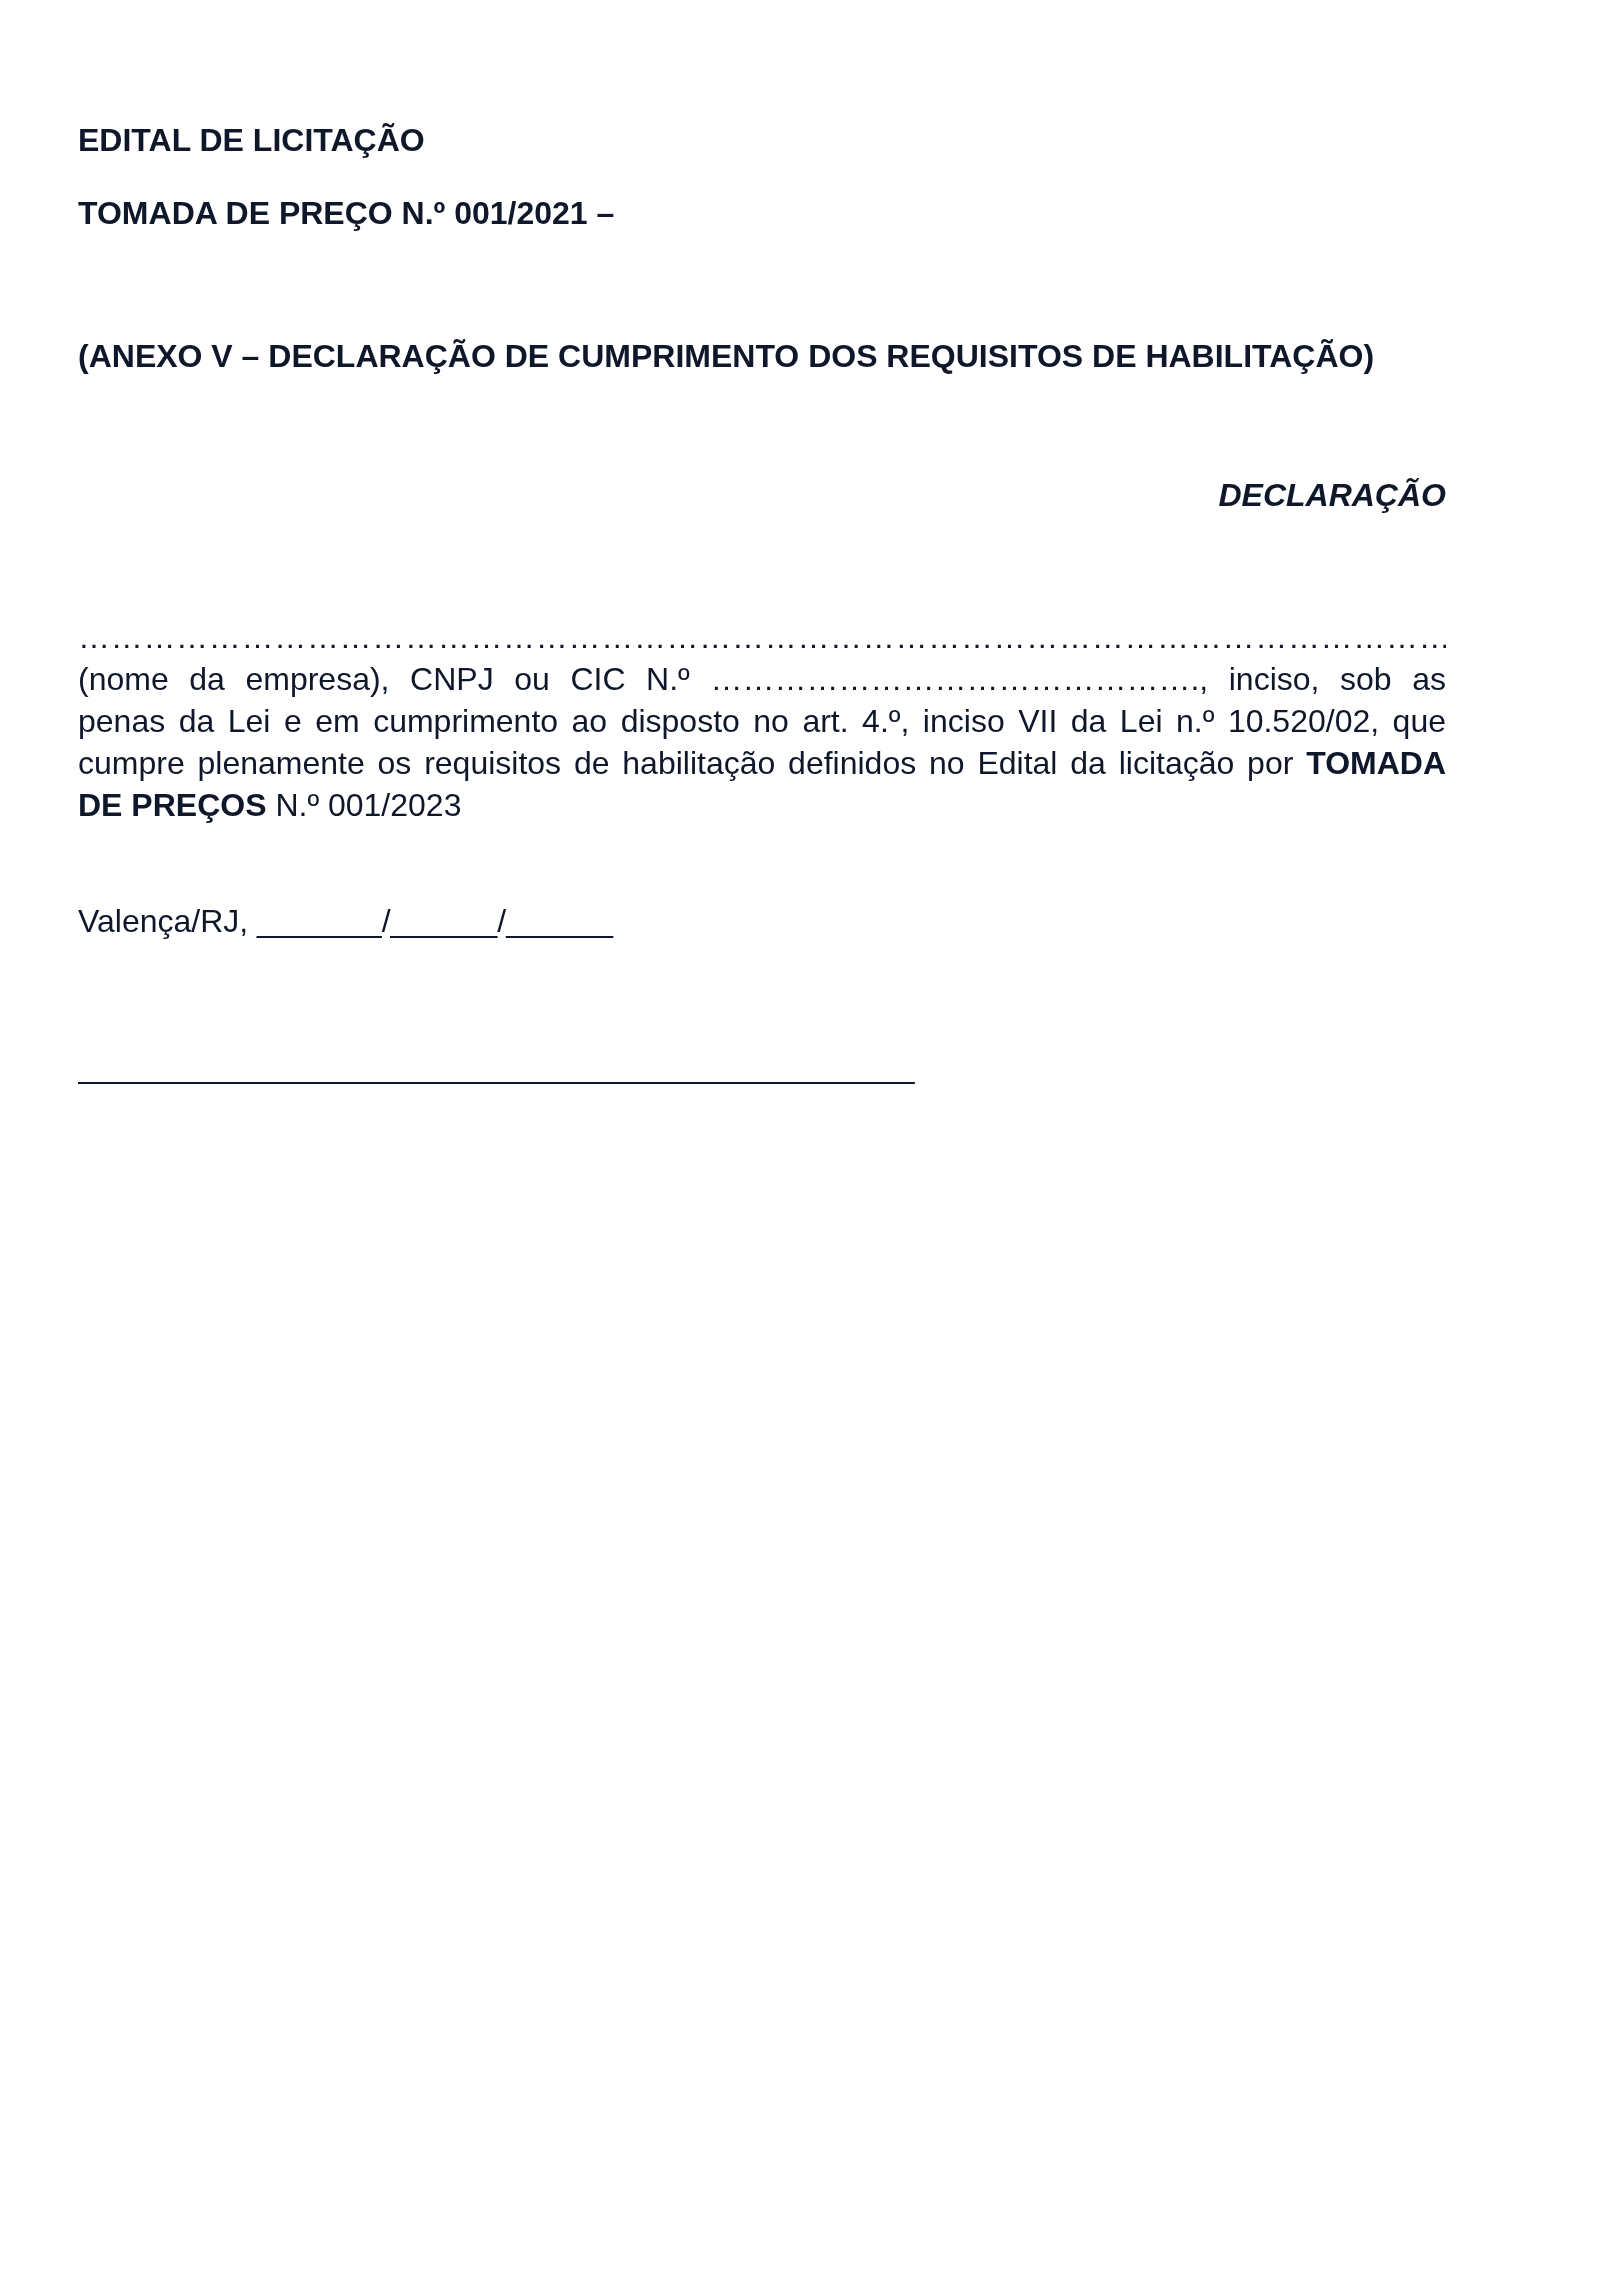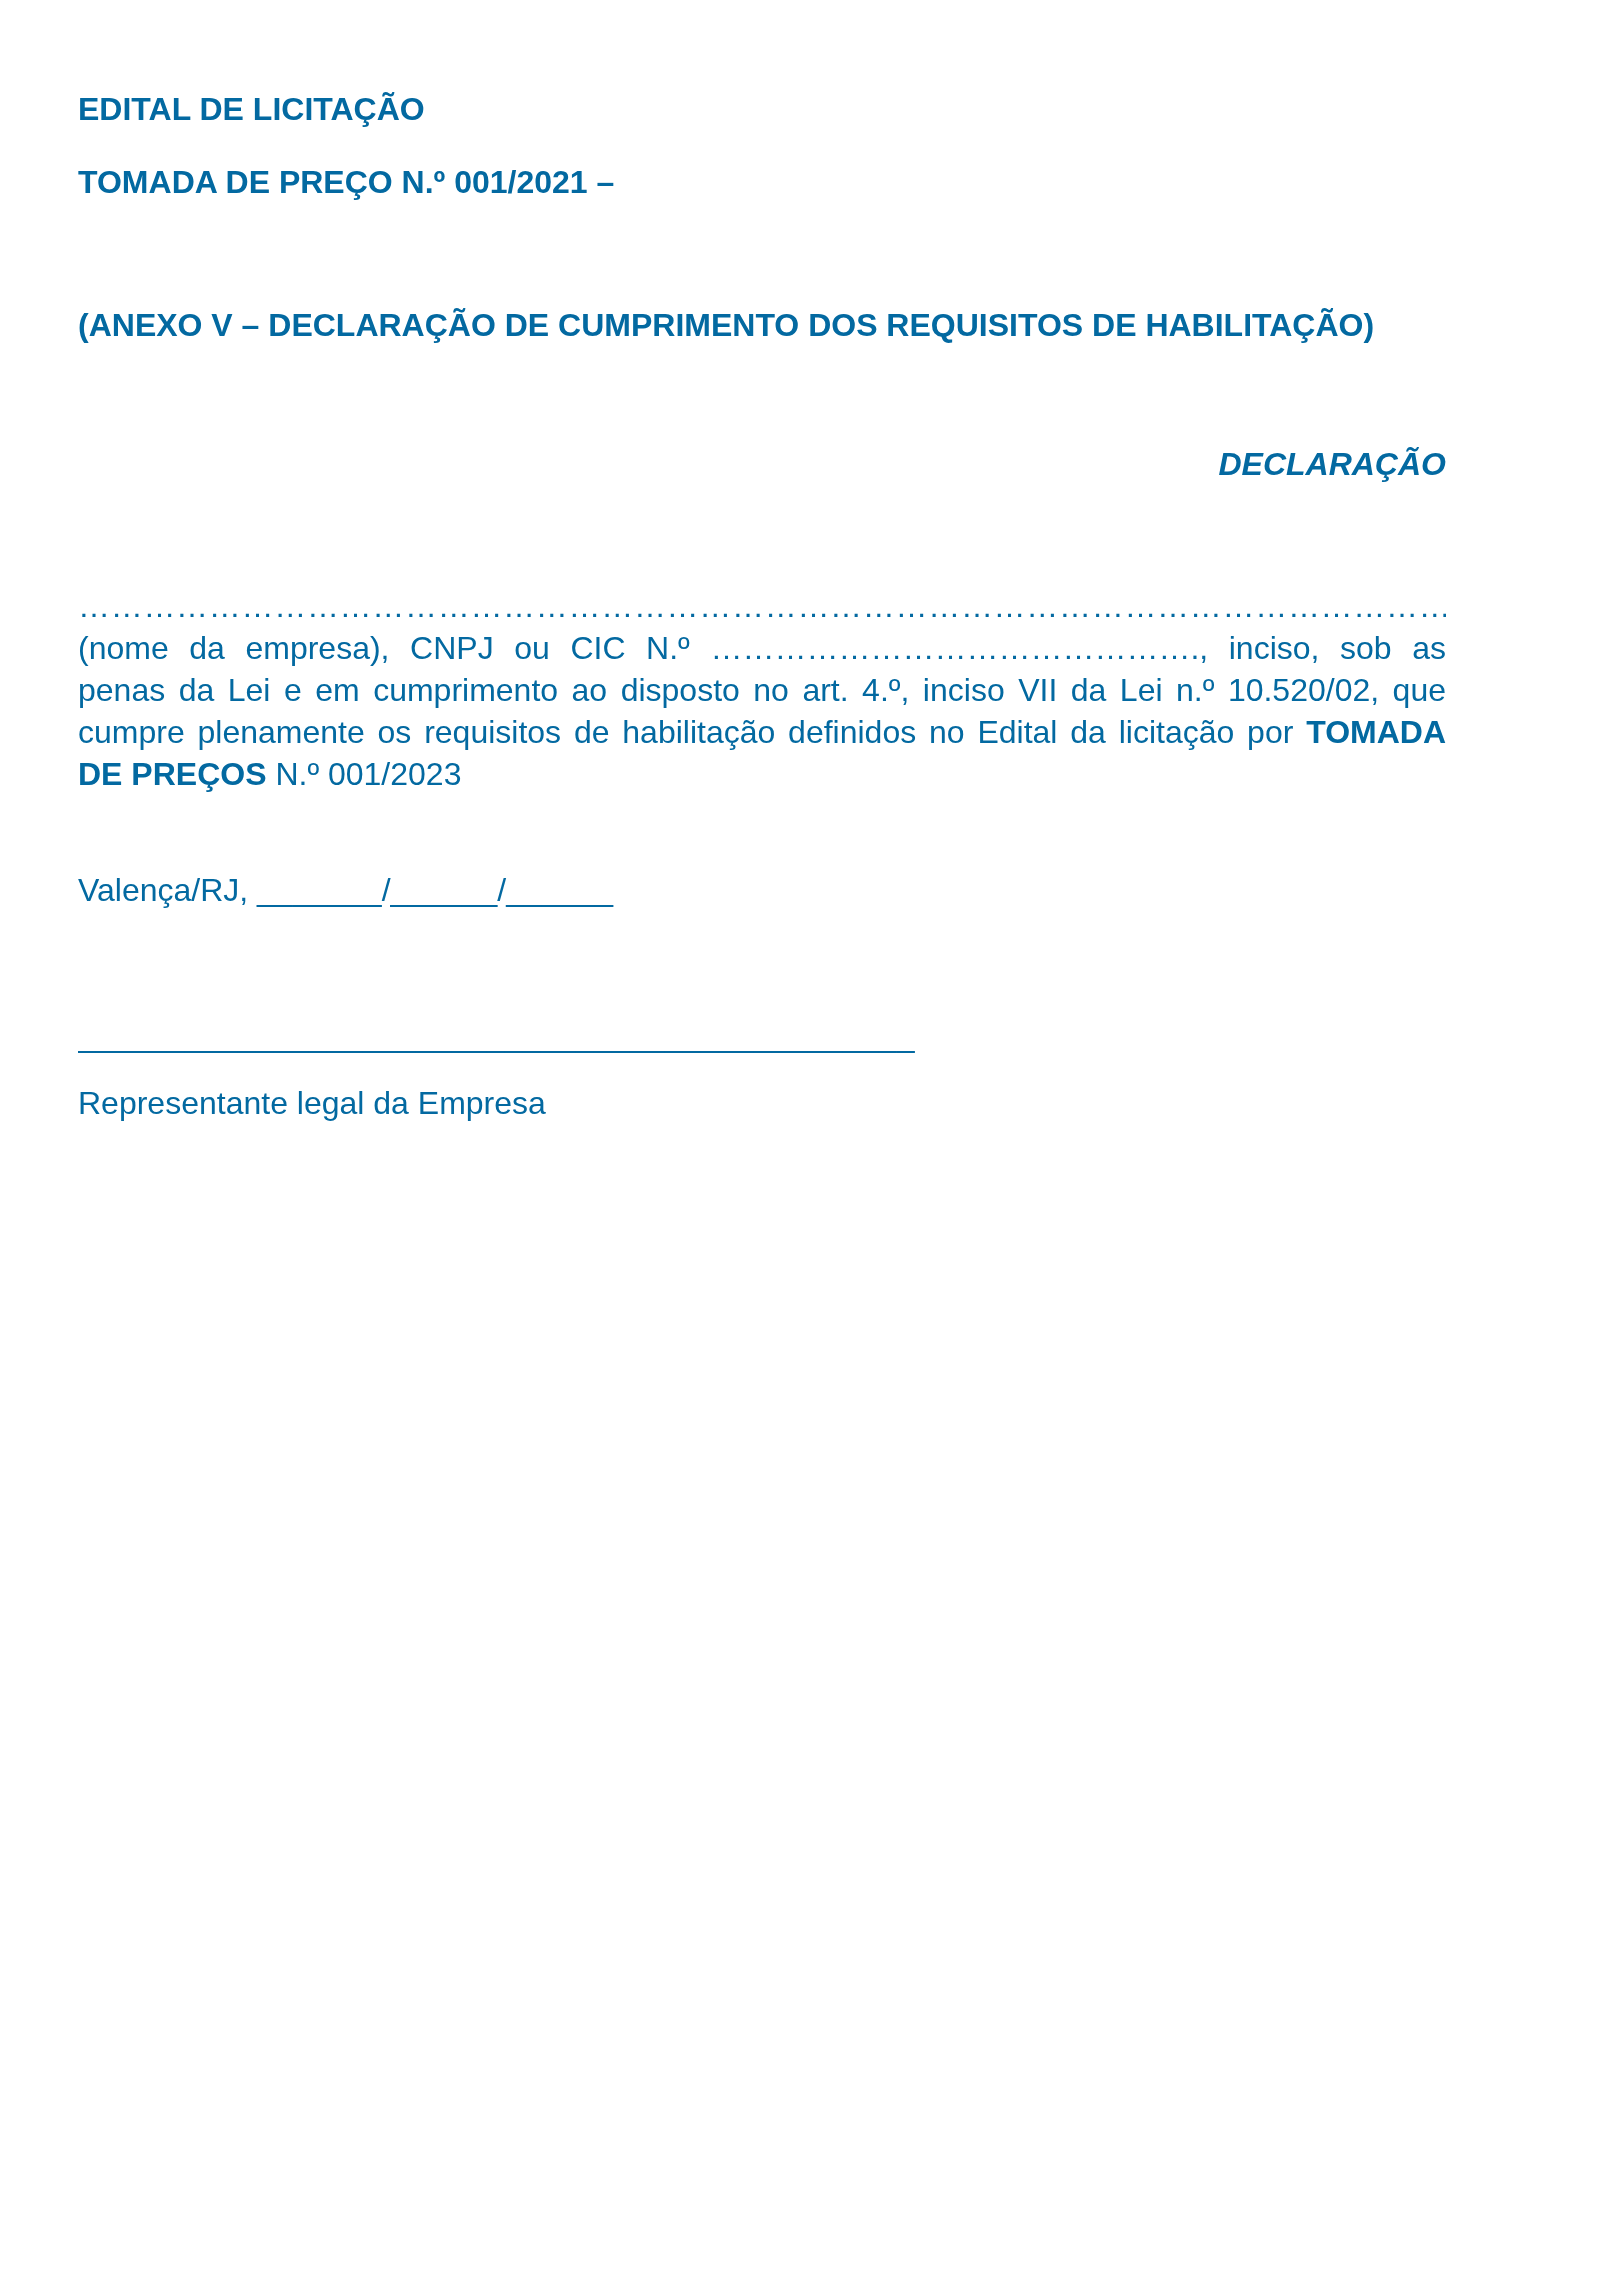--- a/index.html
+++ b/index.html
@@ -5,26 +5,26 @@
   html, body {
     margin: 0;
     padding: 0;
     background: #ffffff;
   }
   .page {
     position: relative;
     width: 1621px;
     height: 2293px;
     background: #ffffff;
-    color: #0369a1;
+    color: #0f172a;
     font-family: "Liberation Sans", sans-serif;
     font-size: 32px;
     line-height: 42px;
     box-sizing: border-box;
-    padding: 88px 175px 0 78px;
+    padding: 119px 175px 0 78px;
     overflow: hidden;
   }
   .heading {
     font-weight: bold;
     margin: 0;
   }
   .h-tomada { margin-top: 31px; }
   .h-annex  { margin-top: 101px; white-space: nowrap; }
   .h-decl   { margin-top: 97px; text-align: right; font-style: italic; }
   .para { margin-top: 100px; }
@@ -65,16 +65,15 @@
     <div class="pline just">(nome da empresa), CNPJ ou CIC N.º ………………………………………., inciso, sob as</div>
     <div class="pline just">penas da Lei e em cumprimento ao disposto no art. 4.º, inciso VII da Lei n.º 10.520/02, que</div>
     <div class="pline just"><span>cumpre plenamente os requisitos de habilitação definidos no Edital da licitação por </span><strong>TOMADA</strong></div>
     <div class="pline"><strong>DE PREÇOS</strong><span> N.º 001/2023</span></div>
   </div>
 
   <div class="date-line">Valença/RJ, _______/______/______</div>
 
   <div class="sig-line">_______________________________________________</div>
 
-  <div class="sig-caption">Representante legal da Empresa</div>
 
 </div>
 
 
 </body></html>

